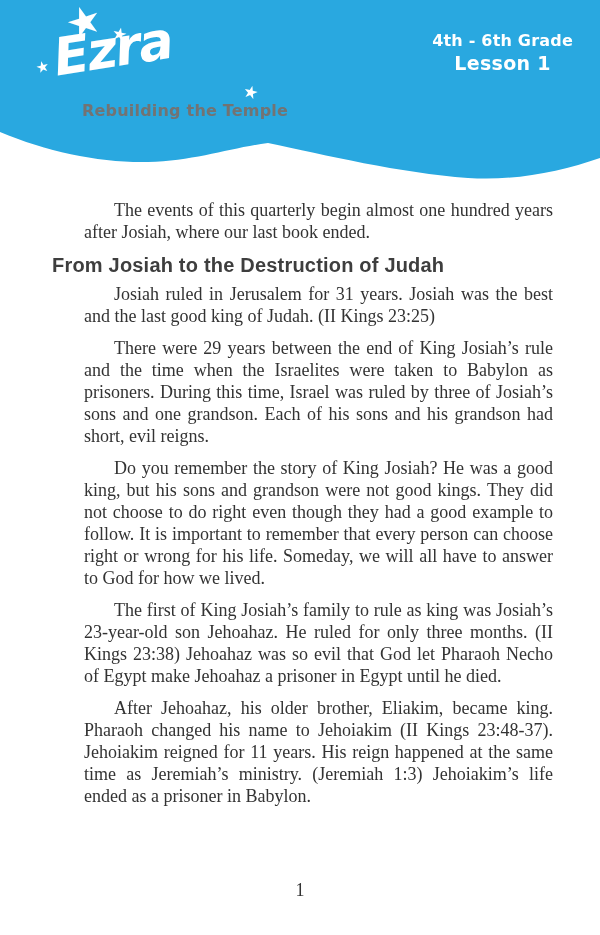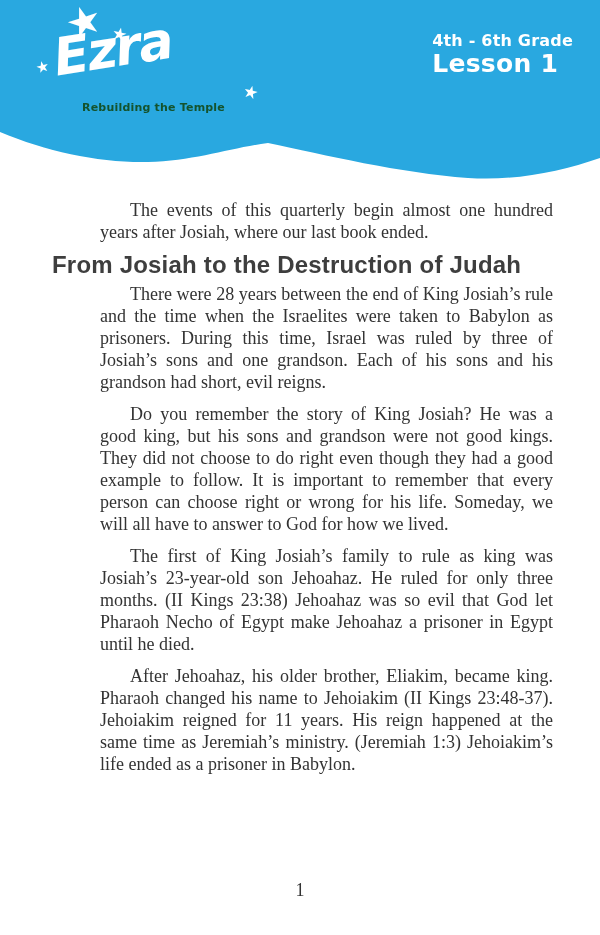--- a/index.html
+++ b/index.html
@@ -29,64 +29,64 @@
     font-style: italic;
     font-size: 52px;
     letter-spacing: -2px;
     transform: rotate(-9deg);
     transform-origin: left center;
     white-space: nowrap;
   }
   .logo-subtitle {
     position: absolute;
     left: 82px; top: 101px;
-    color: #14532d;
+    color: #737373;
     font-family: "DejaVu Sans", sans-serif;
     font-weight: bold;
-    font-size: 11px;
+    font-size: 16px;
     letter-spacing: 0.2px;
     white-space: nowrap;
   }
   .star { position: absolute; color: #ffffff; line-height: 1; }
   .star-big    { left: 66px;  top: 2px;  font-size: 40px; transform: rotate(-18deg); }
   .star-small1 { left: 112px; top: 26px; font-size: 17px; transform: rotate(12deg); }
   .star-small2 { left: 36px;  top: 60px; font-size: 15px; transform: rotate(-14deg); }
   .star-small3 { left: 243px; top: 84px; font-size: 17px; transform: rotate(14deg); }
 
   .grade-block {
     position: absolute;
     top: 31px; right: 27px;
-    text-align: left;
+    text-align: center;
     color: #ffffff;
     font-family: "DejaVu Sans", sans-serif;
     font-weight: bold;
   }
   .grade-label  { font-size: 16px; line-height: 19px; letter-spacing: 0.2px; }
-  .lesson-label { font-size: 25px; line-height: 23px; margin-top: 2px; letter-spacing: 0.3px; }
+  .lesson-label { font-size: 19px; line-height: 23px; margin-top: 2px; letter-spacing: 0.3px; }
 
   
   .content {
     position: absolute;
     top: 199px;
     left: 52px;
     width: 501px;
     color: #333333;
     font-size: 18px;
     line-height: 22px;
   }
   .content p {
-    margin: 0 0 10px 48px;
+    margin: 0 0 10px 32px;
     text-indent: 30px;
     text-align: justify;
   }
   .content p.continued { text-align-last: justify; }
   .section-heading {
     font-family: "Liberation Sans", sans-serif;
     font-weight: bold;
-    font-size: 24px;
+    font-size: 20px;
     line-height: 24px;
     color: #3e3e3e;
     margin: 6px 0 6px 0;
     letter-spacing: 0.2px;
   }
 
   .footer {
     position: absolute;
     top: 880px; left: 0;
     width: 600px;
@@ -117,21 +117,22 @@
       <div class="grade-label">4th - 6th Grade</div>
       <div class="lesson-label">Lesson 1</div>
     </div>
   </header>
 
   <main class="content">
     <p>The events of this quarterly begin almost one hundred years after Josiah, where our last book ended.</p>
 
     <h2 class="section-heading">From Josiah to the Destruction of Judah</h2>
 
-    <p>There were 28 years between the end of King Josiah’s rule and the time when the Israelites were taken to Babylon as prisoners. During this time, Israel was ruled by three of Josiah’s sons and one grandson. Each of his sons and his grandson had short, evil reigns.</p>
+    <p>Josiah ruled in Jerusalem for 31 years.  Josiah was the best and the last good king of Judah. (II Kings 23:25)</p>
+    <p>There were 29 years between the end of King Josiah’s rule and the time when the Israelites were taken to Babylon as prisoners. During this time, Israel was ruled by three of Josiah’s sons and one grandson. Each of his sons and his grandson had short, evil reigns.</p>
     <p>Do you remember the story of King Josiah? He was a good king, but his sons and grandson were not good kings. They did not choose to do right even though they had a good example to follow. It is important to remember that every person can choose right or wrong for his life. Someday, we will all have to answer to God for how we lived.</p>
     <p>The first of King Josiah’s family to rule as king was Josiah’s 23-year-old son Jehoahaz. He ruled for only three months. (II Kings 23:38) Jehoahaz was so evil that God let Pharaoh Necho of Egypt make Jehoahaz a prisoner in Egypt until he died.</p>
     <p>After Jehoahaz, his older brother, Eliakim, became king. Pharaoh changed his name to Jehoiakim (II Kings 23:48-37). Jehoiakim reigned for 11 years. His reign happened at the same time as Jeremiah’s ministry. (Jeremiah 1:3) Jehoiakim’s life ended as a prisoner in Babylon.</p>
   </main>
 
   <footer class="footer">
     <span>1</span>
   </footer>
 
 </div>

